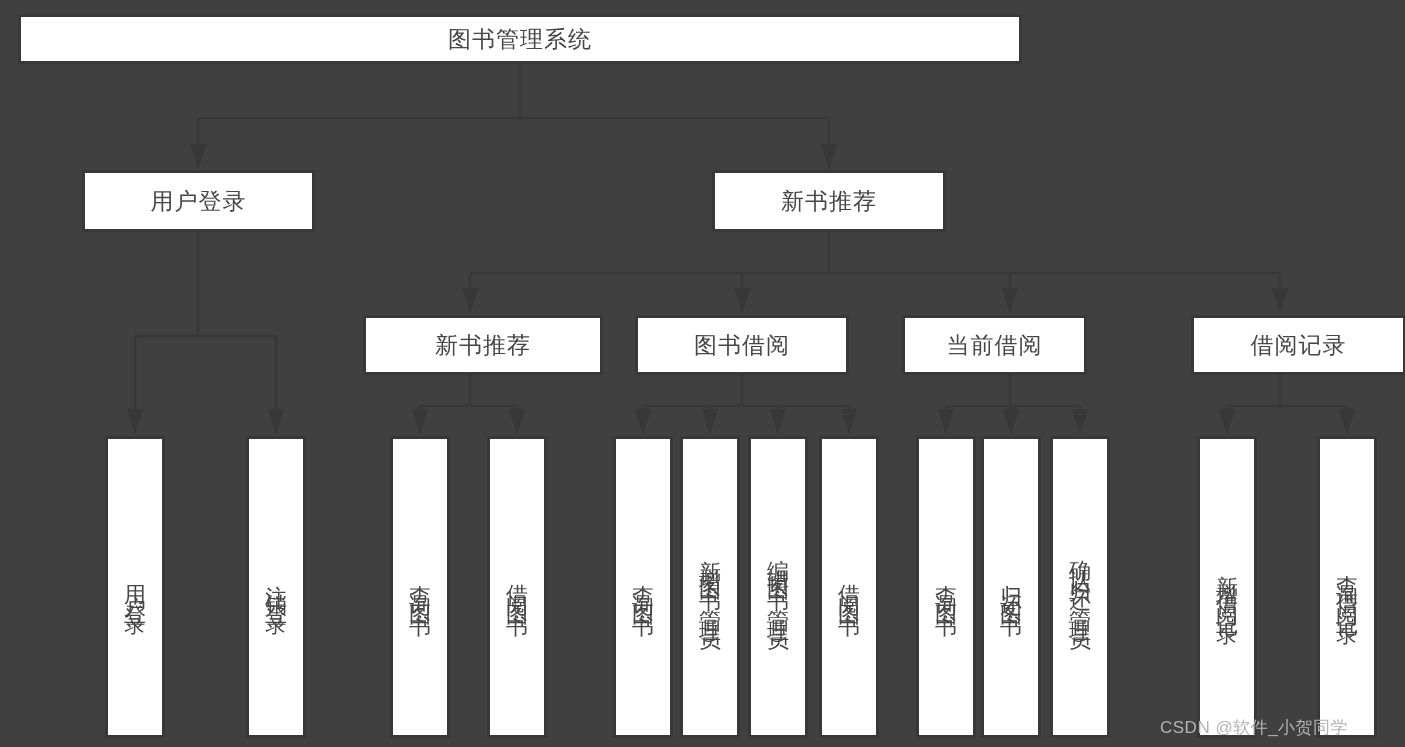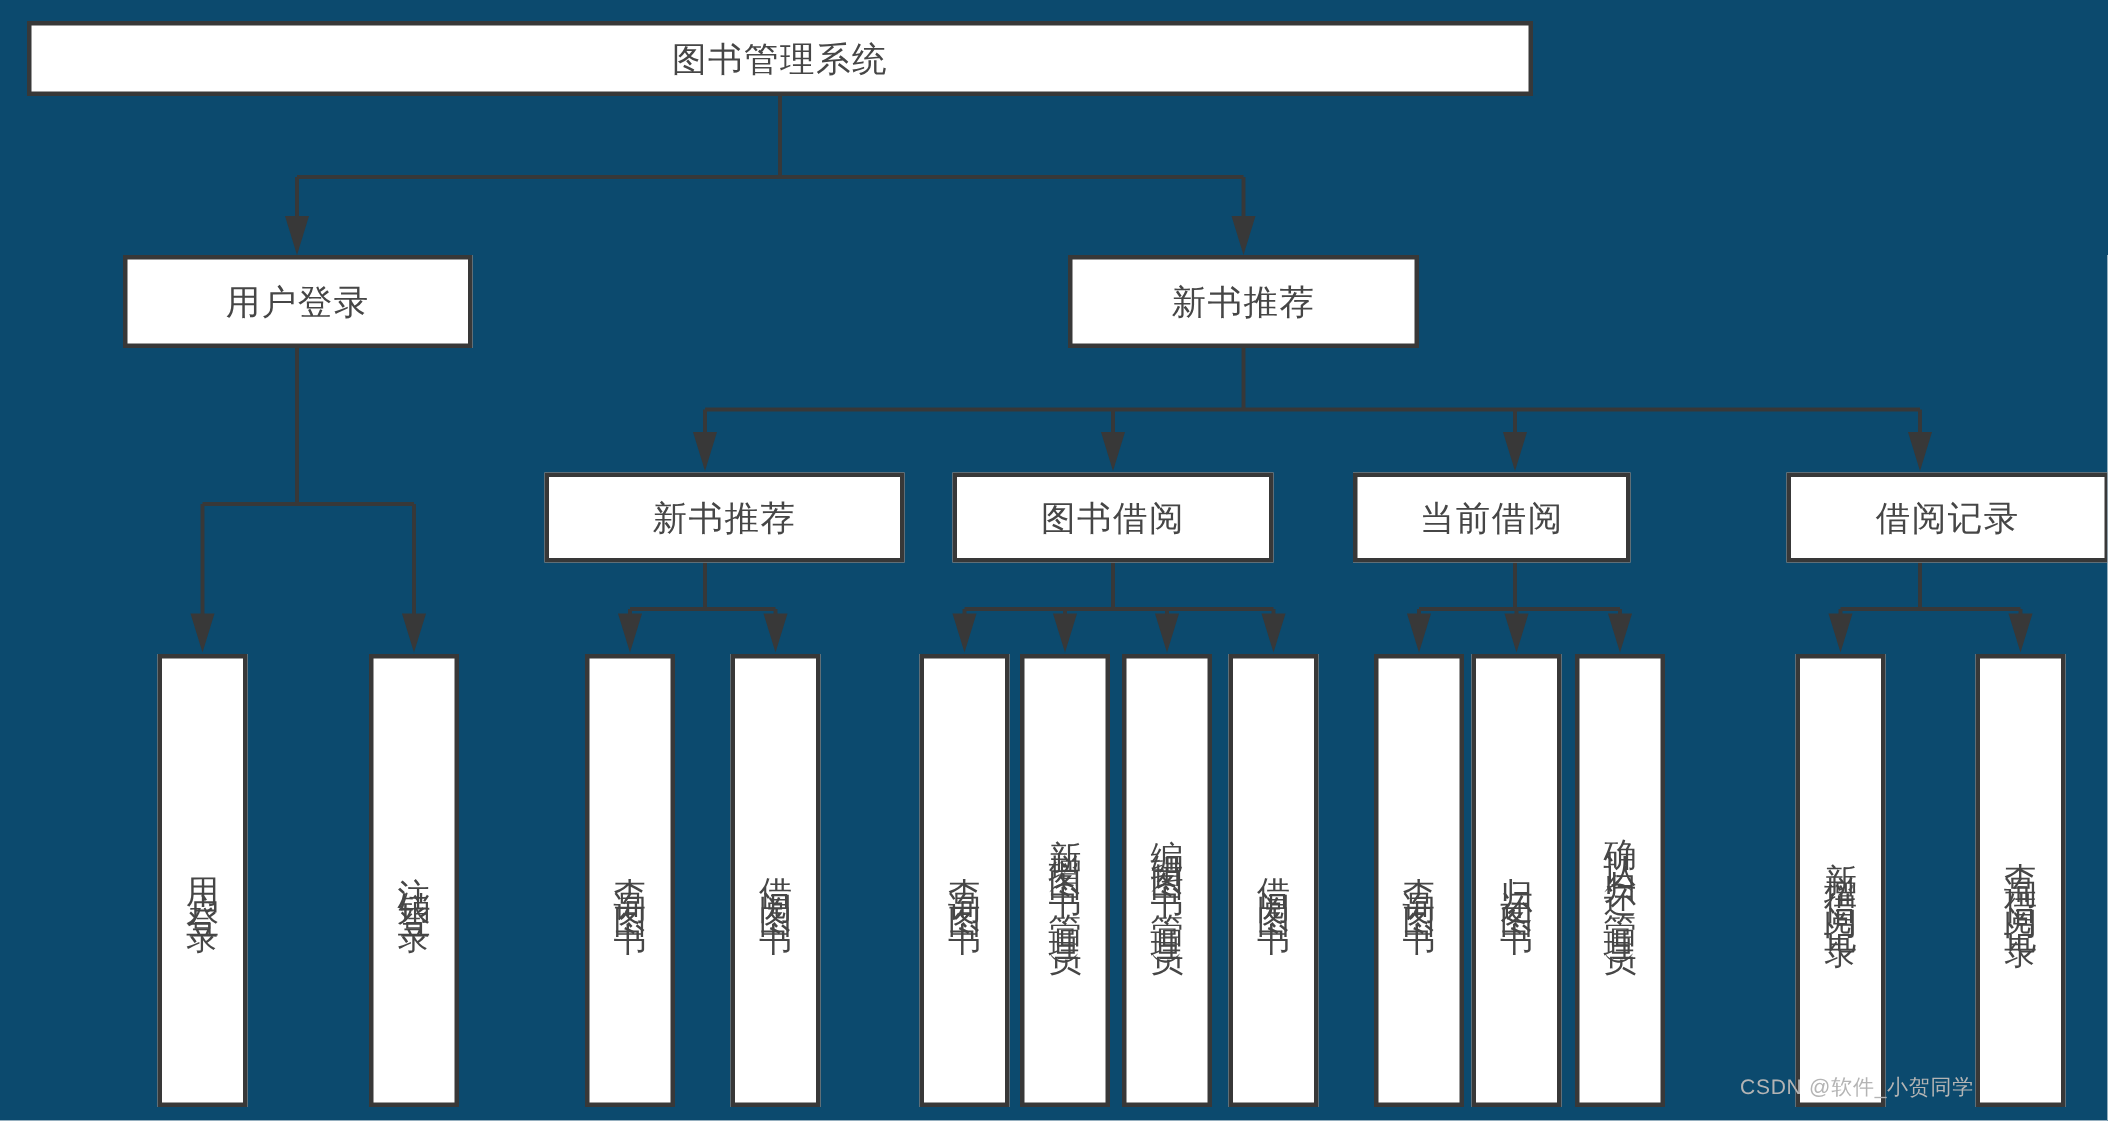--- a/index.html
+++ b/index.html
@@ -1,33 +1,33 @@
 <!DOCTYPE html>
 <html><head>
 <meta charset="utf-8">
 <style>
   html,body{margin:0;padding:0;background:#fff;}
   .canvas{
-    position:relative;width:1405px;height:747px;background:#0c4a6e;
+    position:relative;width:1405px;height:747px;background:#404040;
     font-family:"Liberation Sans","DejaVu Sans",sans-serif;color:#464646;overflow:hidden;
   }
   svg.connectors{position:absolute;left:0;top:0;z-index:1;}
   .node{
     position:absolute;box-sizing:border-box;background:#ffffff;
     border:3px solid #383838;display:flex;align-items:center;justify-content:center;
     font-size:23px;letter-spacing:1px;z-index:2;white-space:nowrap;
   }
   .vnode{
     writing-mode:vertical-rl;text-orientation:mixed;
     font-size:22px;letter-spacing:10px;line-height:1;white-space:normal;
     top:436px;height:302px;width:60px;
   }
   .watermark{
     position:absolute;left:1160px;top:716px;z-index:6;
-    font-size:14px;letter-spacing:0.5px;color:#b4b4b4;white-space:nowrap;
+    font-size:17px;letter-spacing:0.5px;color:#b4b4b4;white-space:nowrap;
   }
 </style>
 </head>
 <body>
 
 <div class="canvas">
 
   <svg class="connectors" width="1405" height="747" viewBox="0 0 1405 747">
     <g stroke="#383838" stroke-width="2.6" fill="none">
 

